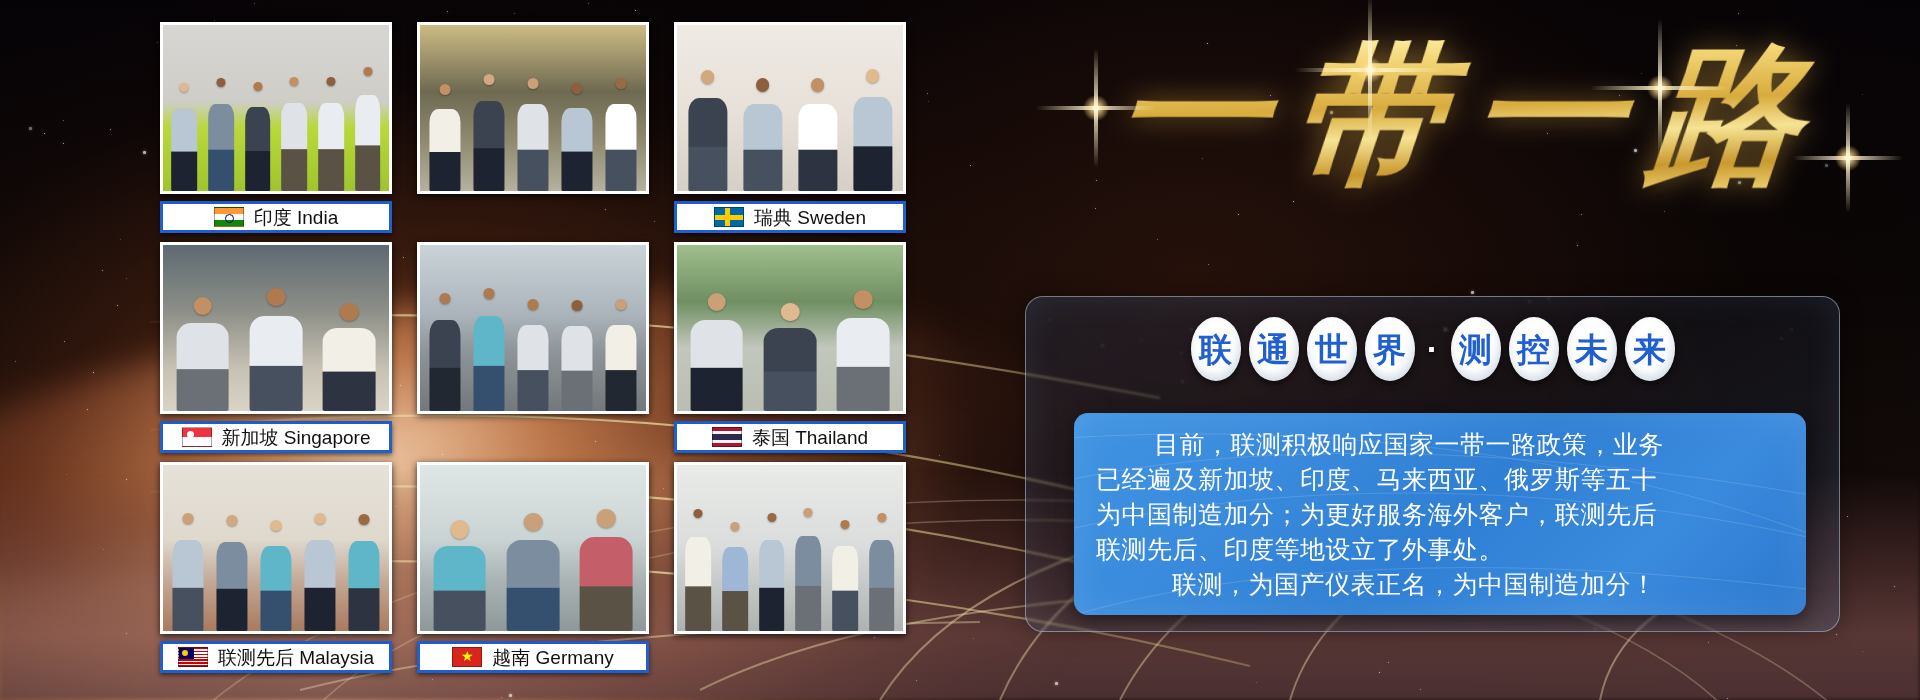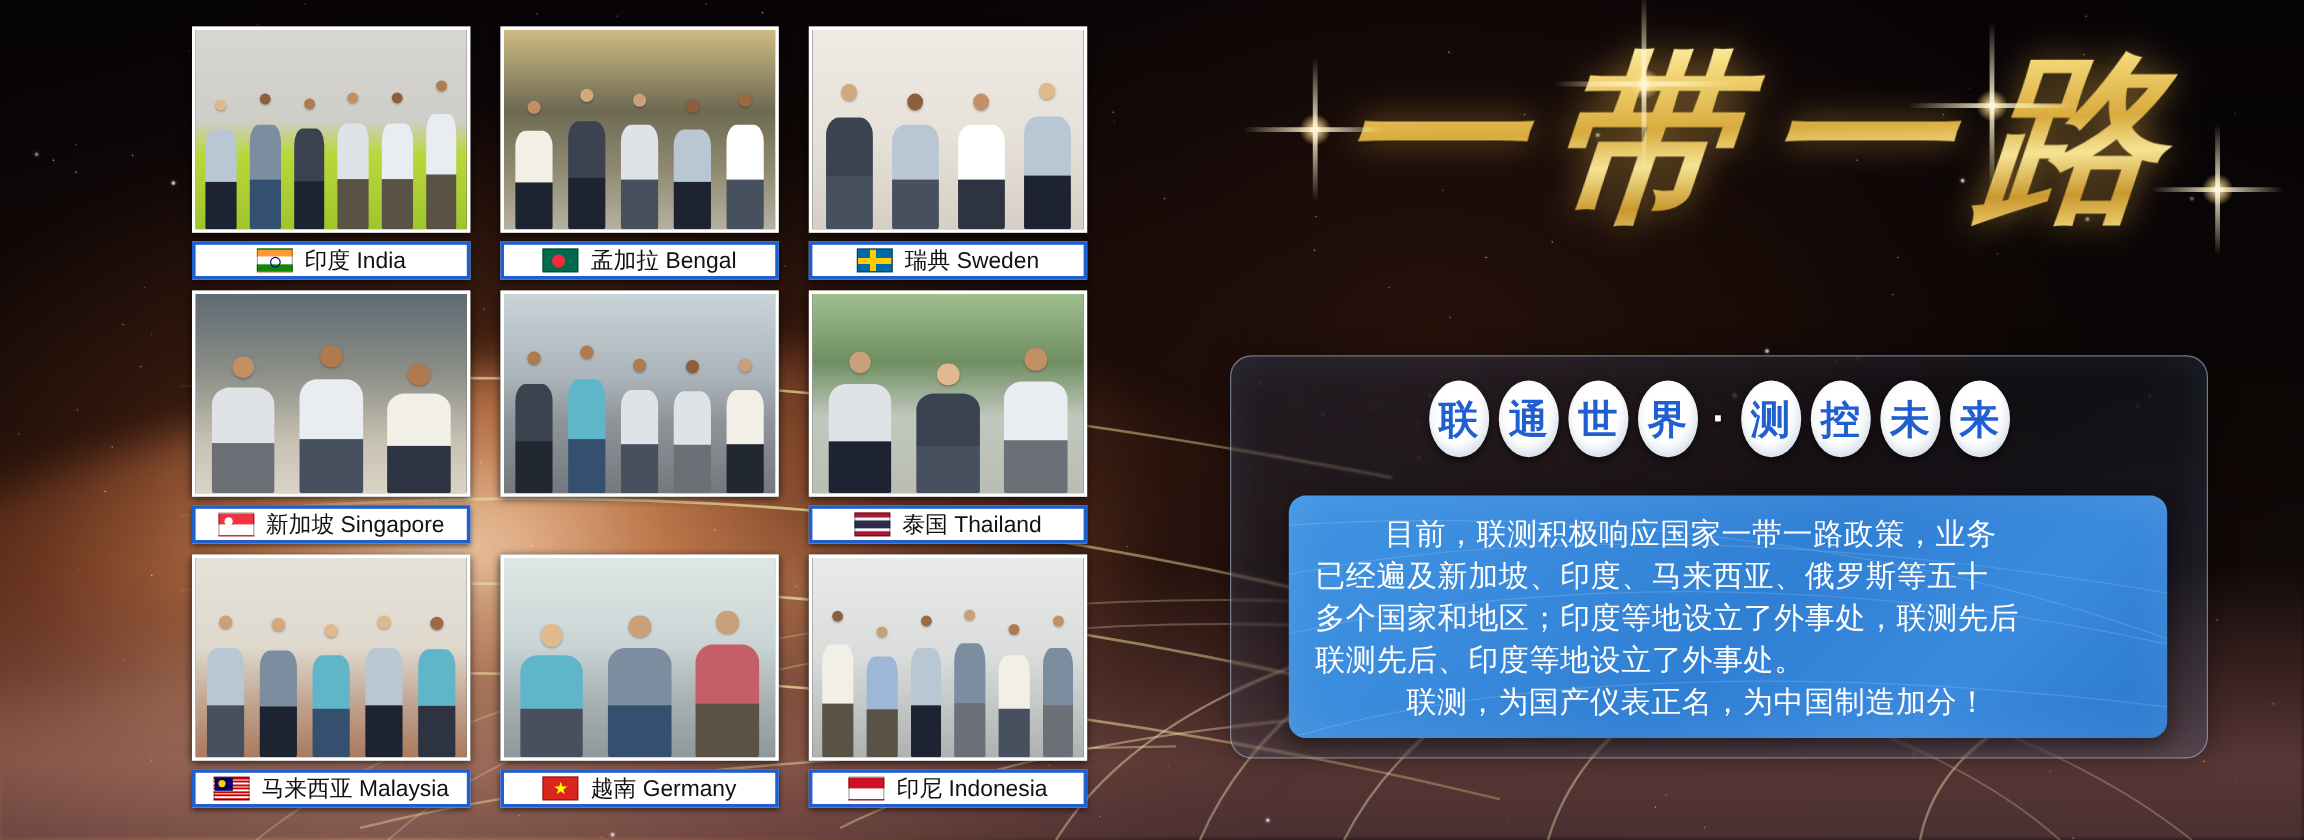--- a/index.html
+++ b/index.html
@@ -460,24 +460,20 @@
         <div class="photo">
           <div class="scene bk-factory"></div>
           <div class="people">
             <div class="p" style="--skin: #c38f64; --shirt: #f2efe6; --pant: #1d2330; height: 86%;"></div>
             <div class="p" style="--skin: #d2a87e; --shirt: #3b4250; --pant: #1d2330; height: 94%;"></div>
             <div class="p" style="--skin: #caa078; --shirt: #dfe3e8; --pant: #46505e; height: 91%;"></div>
             <div class="p" style="--skin: #8d5f3c; --shirt: #b9c6d4; --pant: #1d2330; height: 87%;"></div>
             <div class="p" style="--skin: #9a6a43; --shirt: #ffffff; --pant: #46505e; height: 91%;"></div>
           </div>
         </div>
-        <div class="plate">
-          <span class="flag f-bengal"></span>
-          <span class="cap-text"><span>孟加拉</span><span class="en"> Bengal</span></span>
-        </div>
       </div>
       <div class="cell">
         <div class="photo">
           <div class="scene bk-office"></div>
           <div class="people">
             <div class="p" style="--skin: #d2a87e; --shirt: #3b4250; --pant: #46505e; height: 97%;"></div>
             <div class="p" style="--skin: #8d5f3c; --shirt: #b9c6d4; --pant: #46505e; height: 91%;"></div>
             <div class="p" style="--skin: #c38f64; --shirt: #ffffff; --pant: #2d3340; height: 91%;"></div>
             <div class="p" style="--skin: #e0b98f; --shirt: #b9c6d4; --pant: #1d2330; height: 98%;"></div>
           </div>
@@ -533,21 +529,21 @@
           <div class="people">
             <div class="p" style="--skin: #caa078; --shirt: #b9c6d4; --pant: #46505e; height: 95%;"></div>
             <div class="p" style="--skin: #d2a87e; --shirt: #7d8da0; --pant: #1d2330; height: 93%;"></div>
             <div class="p" style="--skin: #e0b98f; --shirt: #5fb6c9; --pant: #34506e; height: 89%;"></div>
             <div class="p" style="--skin: #e0b98f; --shirt: #b9c6d4; --pant: #1d2330; height: 95%;"></div>
             <div class="p" style="--skin: #9a6a43; --shirt: #5fb6c9; --pant: #2d3340; height: 94%;"></div>
           </div>
         </div>
         <div class="plate">
           <span class="flag f-malaysia"></span>
-          <span class="cap-text"><span>马来西亚</span><span class="en"> Malaysia</span></span>
+          <span class="cap-text"><span>联测先后</span><span class="en"> Malaysia</span></span>
         </div>
       </div>
       <div class="cell">
         <div class="photo">
           <div class="scene bk-hall"></div>
           <div class="people">
             <div class="p" style="--skin: #e0b98f; --shirt: #5fb6c9; --pant: #46505e; height: 89%;"></div>
             <div class="p" style="--skin: #caa078; --shirt: #7d8da0; --pant: #34506e; height: 95%;"></div>
             <div class="p" style="--skin: #caa078; --shirt: #c45f6a; --pant: #5b5246; height: 98%;"></div>
           </div>
@@ -561,24 +557,20 @@
         <div class="photo">
           <div class="scene bk-meeting"></div>
           <div class="people">
             <div class="p" style="--skin: #8d5f3c; --shirt: #f2efe6; --pant: #5b5246; height: 98%;"></div>
             <div class="p" style="--skin: #caa078; --shirt: #9fb7d6; --pant: #5b5246; height: 88%;"></div>
             <div class="p" style="--skin: #9a6a43; --shirt: #b9c6d4; --pant: #1d2330; height: 95%;"></div>
             <div class="p" style="--skin: #caa078; --shirt: #7d8da0; --pant: #6b6f76; height: 99%;"></div>
             <div class="p" style="--skin: #b07a4f; --shirt: #f2efe6; --pant: #46505e; height: 89%;"></div>
             <div class="p" style="--skin: #c38f64; --shirt: #7d8da0; --pant: #6b6f76; height: 95%;"></div>
           </div>
-        </div>
-        <div class="plate">
-          <span class="flag f-indonesia"></span>
-          <span class="cap-text"><span>印尼</span><span class="en"> Indonesia</span></span>
         </div>
       </div>
     </div>
 
   <div class="headline">
     <div class="hl-text">一带一路</div>
     <span class="sparkle" style="--s:120px; left:86px; top:98px;">
         <span class="core"></span>
       </span>
     <span class="sparkle" style="--s:150px; left:360px; top:60px;">
@@ -611,20 +603,20 @@
         <g fill="none" stroke="#ffffff" stroke-opacity="0.5" stroke-width="1">
           <path d="M -20,70 C 160,30 420,26 760,86"></path>
           <path d="M -20,120 C 180,70 460,60 760,130"></path>
           <path d="M -20,26 C 220,8 520,36 760,130"></path>
           <path d="M 0,202 C 180,150 430,140 732,176"></path>
         </g>
       </svg>
       <div class="para" id="para">
           <div class="ind">目前，联测积极响应国家一带一路政策，业务</div>
           <div>已经遍及新加坡、印度、马来西亚、俄罗斯等五十</div>
-          <div>多个国家和地区；印度等地设立了外事处，联测先后</div>
+          <div>为中国制造加分；为更好服务海外客户，联测先后</div>
           <div>联测先后、印度等地设立了外事处。</div>
           <div class="ind2">联测，为国产仪表正名，为中国制造加分！</div>
         </div>
     </div>
   </div>
 
 </div>
 
 </body></html>

